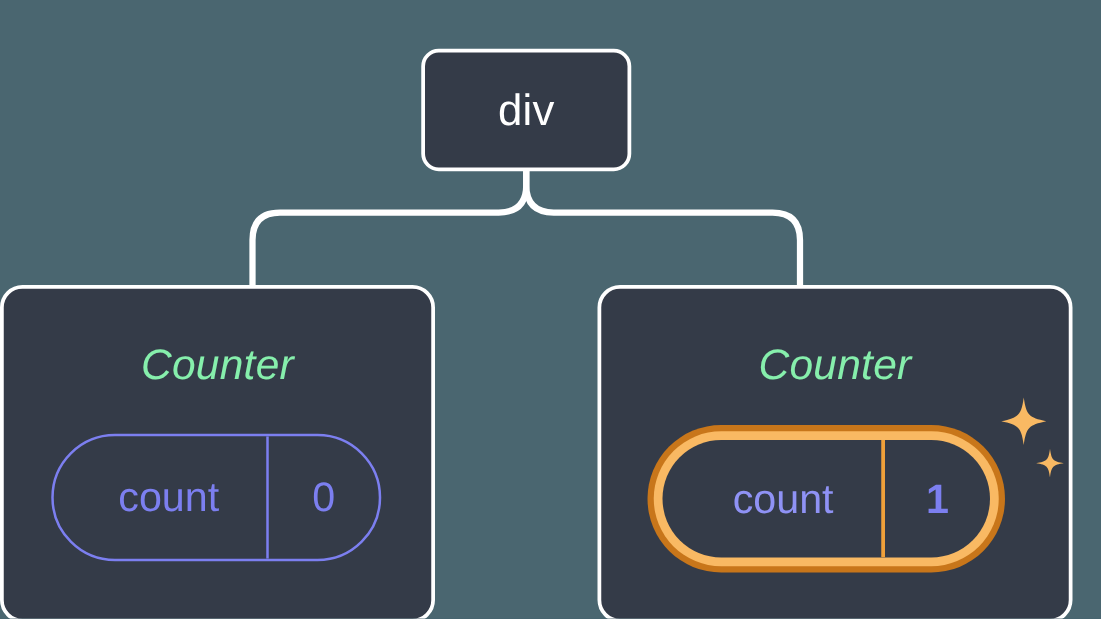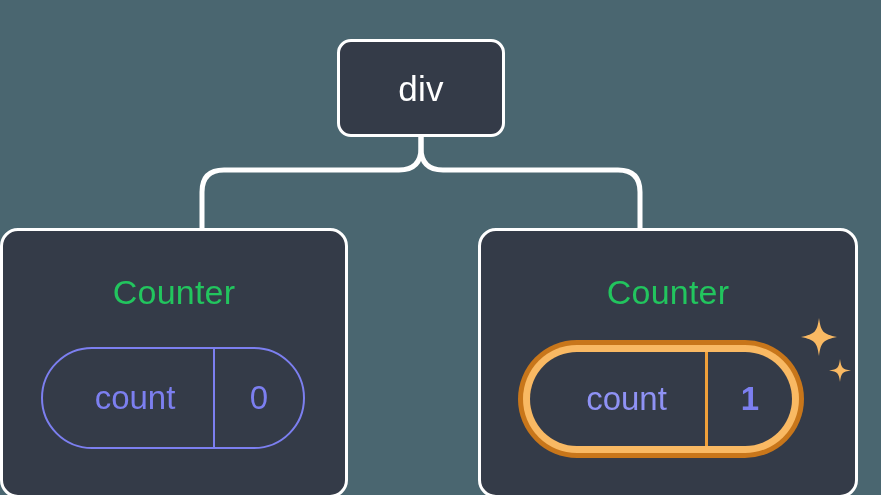--- a/index.html
+++ b/index.html
@@ -53,22 +53,23 @@
     height: 270px;
     border-radius: 18px;
     padding-top: 44px;
   }
   .node-child.left  { left: 0px; }
   .node-child.right { left: 478px; width: 380px; }
 
   .node-child .node-title {
     font-size: 34px;
     line-height: 1;
-    color: #22c55e;
+    color: #86efac;
     letter-spacing: 0.2px;
+    font-style: italic;
   }
 
   
   .pill-wrap {
     position: absolute;
     display: flex;
     align-items: flex-end;
   }
   .pill {
     display: flex;

